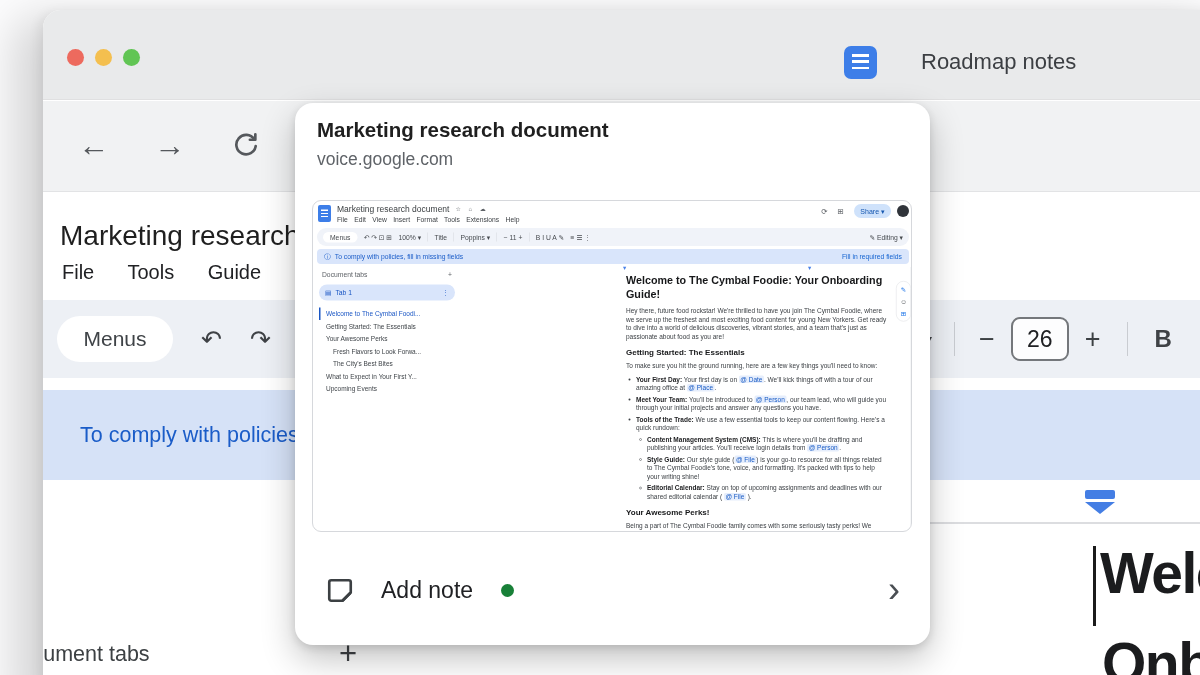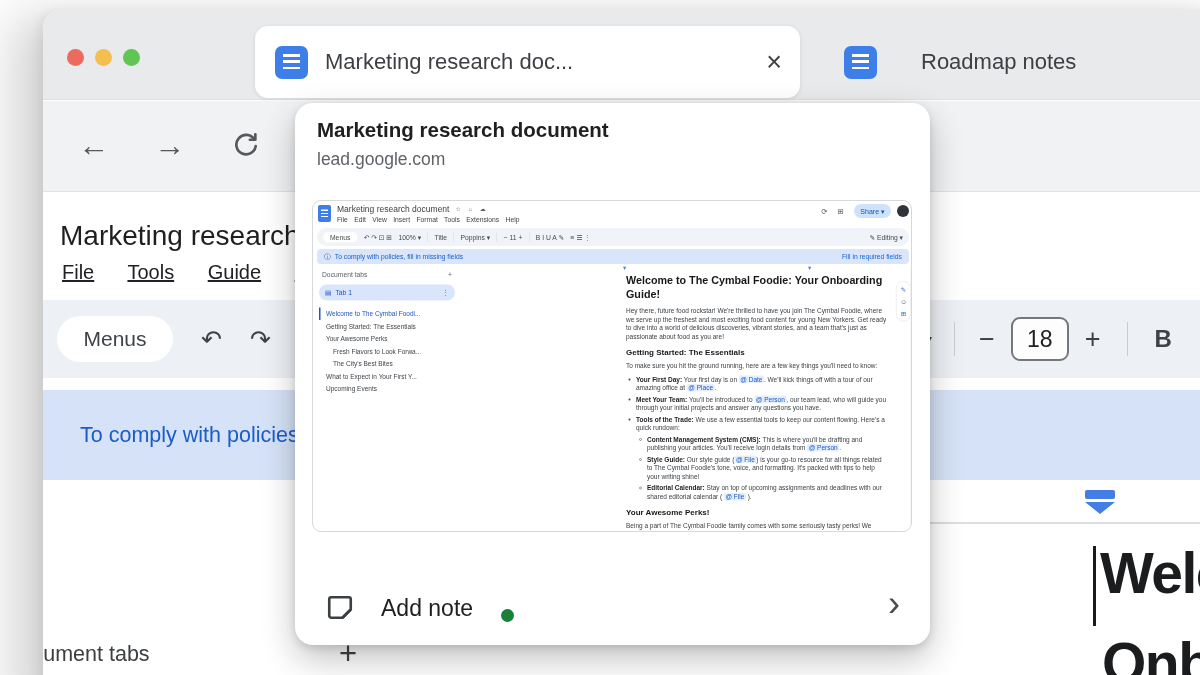--- a/index.html
+++ b/index.html
@@ -34,21 +34,21 @@
   .navbar { position:absolute; left:0; top:91px; right:0; height:91px; background:#f1f2f3;
             border-bottom:1px solid #e2e3e5; display:flex; align-items:center; }
   .nav-btn { font-size:31px; color:#55585c; width:46px; text-align:center; margin-left:30px; }
   .nav-btn:first-child { margin-left:28px; }
   .nav-btn svg { display:block; margin:0 auto; }
 
   
   .page { position:absolute; left:0; top:183px; right:0; bottom:0; background:#fff; }
   .doc-title { position:absolute; left:17px; top:27px; font-size:28px; color:#1f1f1f; white-space:nowrap; }
   .menubar { position:absolute; left:19px; top:68px; font-size:20px; color:#202124; white-space:nowrap; }
-  .menubar span { margin-right:28px;text-decoration:underline; }
+  .menubar span { margin-right:28px; }
 
   .band { position:absolute; left:0; top:107px; right:0; height:78px; background:#edf0f5; }
   .band-left { position:absolute; left:14px; top:0; height:78px; display:flex; align-items:center; }
   .menus-pill { width:116px; height:46px; background:#fff; border-radius:23px; font-size:21px;
                 color:#3f4347; display:flex; align-items:center; justify-content:center; }
   .tb-ico { font-size:25px; color:#3f4246; margin-left:28px; }
   .printer { width:25px; height:17px; border:2.5px solid #5a5e63; border-radius:3px;
              position:relative; margin-left:30px; }
   .printer:before { content:""; position:absolute; left:3px; right:3px; top:-9px; height:6px;
                     border:2.5px solid #5a5e63; border-bottom:none; border-radius:2px 2px 0 0; }
@@ -83,21 +83,21 @@
   .card { position:absolute; left:295px; top:103px; width:635px; height:542px; background:#fff;
           border-radius:18px; z-index:60;
           box-shadow:0 14px 34px rgba(0,0,0,.24), 0 3px 8px rgba(0,0,0,.12); }
   .c-title { position:absolute; left:22px; top:15px; font-size:20.5px; font-weight:700; color:#1f1f1f; }
   .c-url { position:absolute; left:22px; top:46px; font-size:17.5px; color:#5f6368; }
   .thumb { position:absolute; left:17px; top:97px; width:600px; height:332px; background:#fff;
            border:1px solid #d6d8dc; border-radius:9px; overflow:hidden; }
   .mini { position:absolute; left:0; top:0; width:1200px; height:664px; transform:scale(.5);
           transform-origin:0 0; }
 
-  .addnote { position:absolute; left:30px; right:30px; top:455px; height:64px; display:flex; align-items:flex-end; }
+  .addnote { position:absolute; left:30px; right:30px; top:455px; height:64px; display:flex; align-items:center; }
   .addnote-label { font-size:23px; color:#202124; margin-left:26px; }
   .green-dot { width:13px; height:13px; border-radius:50%; background:#188038; margin-left:28px; }
   .c-chevron { margin-left:auto; font-size:36px; color:#4a4e53; line-height:1; }
 
   
   .m-ico { position:absolute; left:10px; top:8px; width:26px; height:34px; border-radius:4px; }
   .m-trow { position:absolute; left:48px; top:6px; display:flex; align-items:center; gap:12px; }
   .m-t { font-size:17px; font-weight:500; color:#3c4043; }
   .m-ti { font-size:12px; color:#5f6368; letter-spacing:6px; }
   .m-menus { position:absolute; left:48px; top:30px; font-size:13.5px; color:#3f4347; word-spacing:9px; }
@@ -147,25 +147,20 @@
 
 <div id="window">
 
   <div class="tabstrip">
     <div class="traffic">
       <div class="dot r"></div>
       <div class="dot y"></div>
       <div class="dot g"></div>
     </div>
 
-    <div class="tab-active">
-      <div class="fav big"></div>
-      <div class="tab-title">Marketing research doc...</div>
-      <div class="tab-close">×</div>
-    </div>
 
     <div class="tab-inactive">
       <div class="fav big"></div>
       <div class="tab-title">Roadmap notes</div>
     </div>
   </div>
 
   <div class="navbar">
     <div class="nav-btn">←</div>
     <div class="nav-btn">→</div>
@@ -191,21 +186,21 @@
       <div class="band-left">
         <div class="menus-pill">Menus</div>
         <div class="tb-ico">↶</div>
         <div class="tb-ico">↷</div>
         <div class="printer"></div>
       </div>
       <div class="band-right">
         <div class="caret">▾</div>
         <div class="vsep"></div>
         <div class="minus-btn">−</div>
-        <div class="size-box">18</div>
+        <div class="size-box">26</div>
         <div class="plus-btn">+</div>
         <div class="vsep"></div>
         <div class="bold-btn">B</div>
       </div>
     </div>
 
     <div class="banner">
       <div class="banner-text">To comply with policies, fill in missing fields</div>
     </div>
 
@@ -217,21 +212,21 @@
     <div class="cursor-line"></div>
     <div class="zoom-h1a">Welcome to The Cymbal Foodie: Your</div>
     <div class="zoom-h1b">Onboarding Guide!</div>
     <div class="doctabs-label">Document tabs</div>
     <div class="addtab-btn">+</div>
   </div>
 </div>
 
 <div class="card">
   <div class="c-title">Marketing research document</div>
-  <div class="c-url">lead.google.com</div>
+  <div class="c-url">voice.google.com</div>
 
   <div class="thumb">
     <div class="mini">
       <div class="m-ico fav"></div>
       <div class="m-trow">
         <span class="m-t">Marketing research document</span>
         <span class="m-ti">☆ ⌂ ☁</span>
       </div>
       <div class="m-menus">File Edit View Insert Format Tools Extensions Help</div>
       <div class="m-right">

